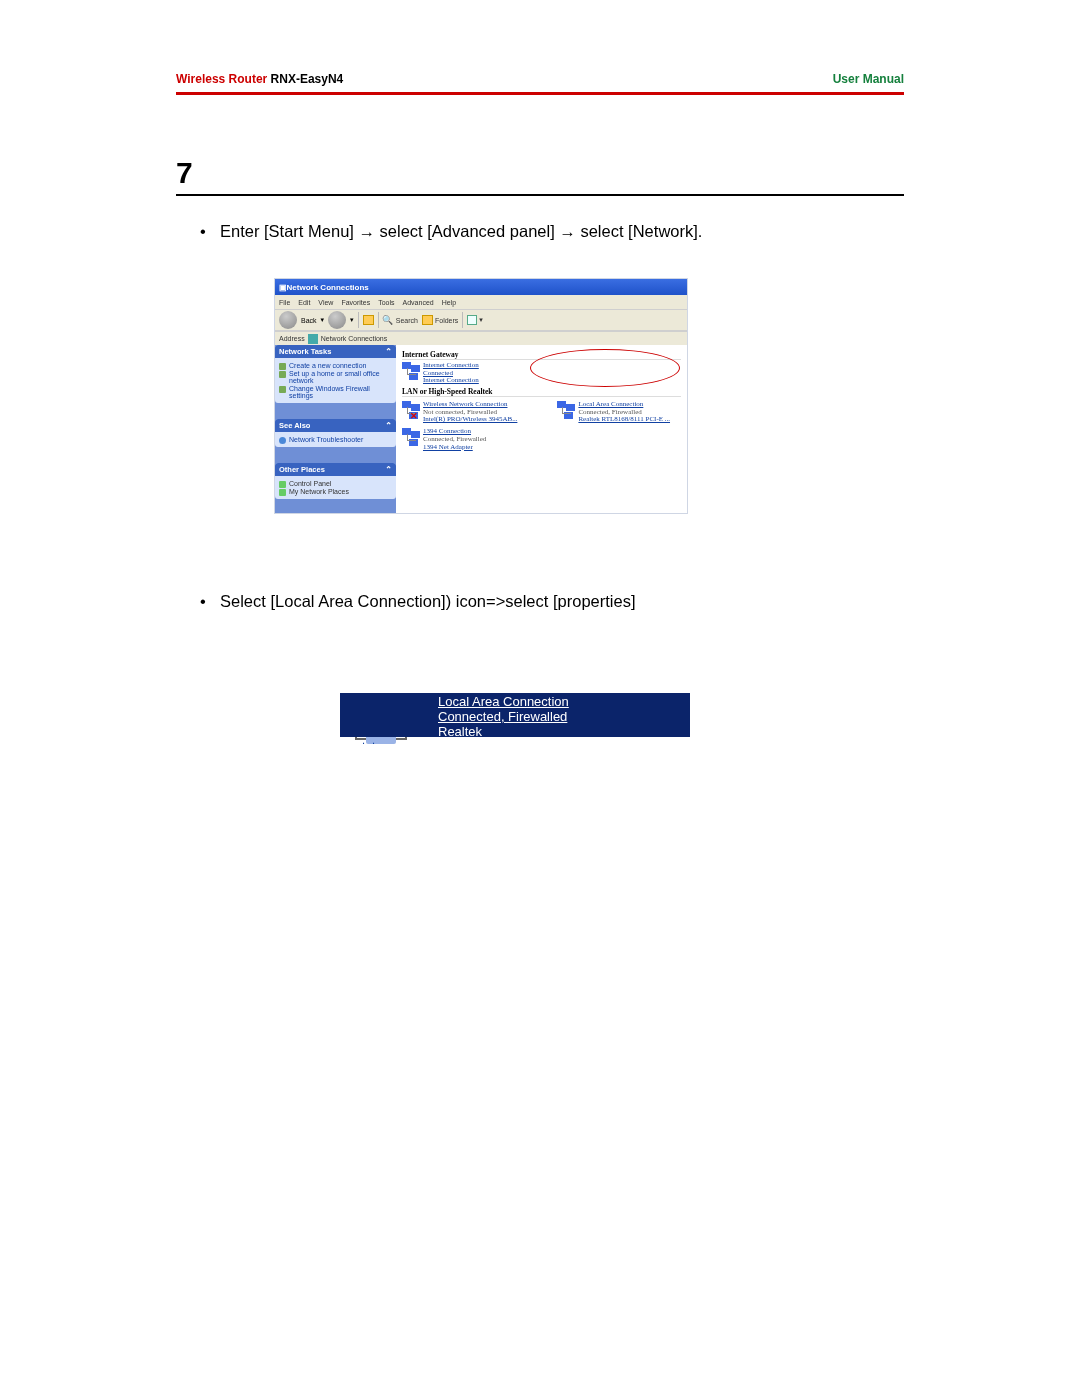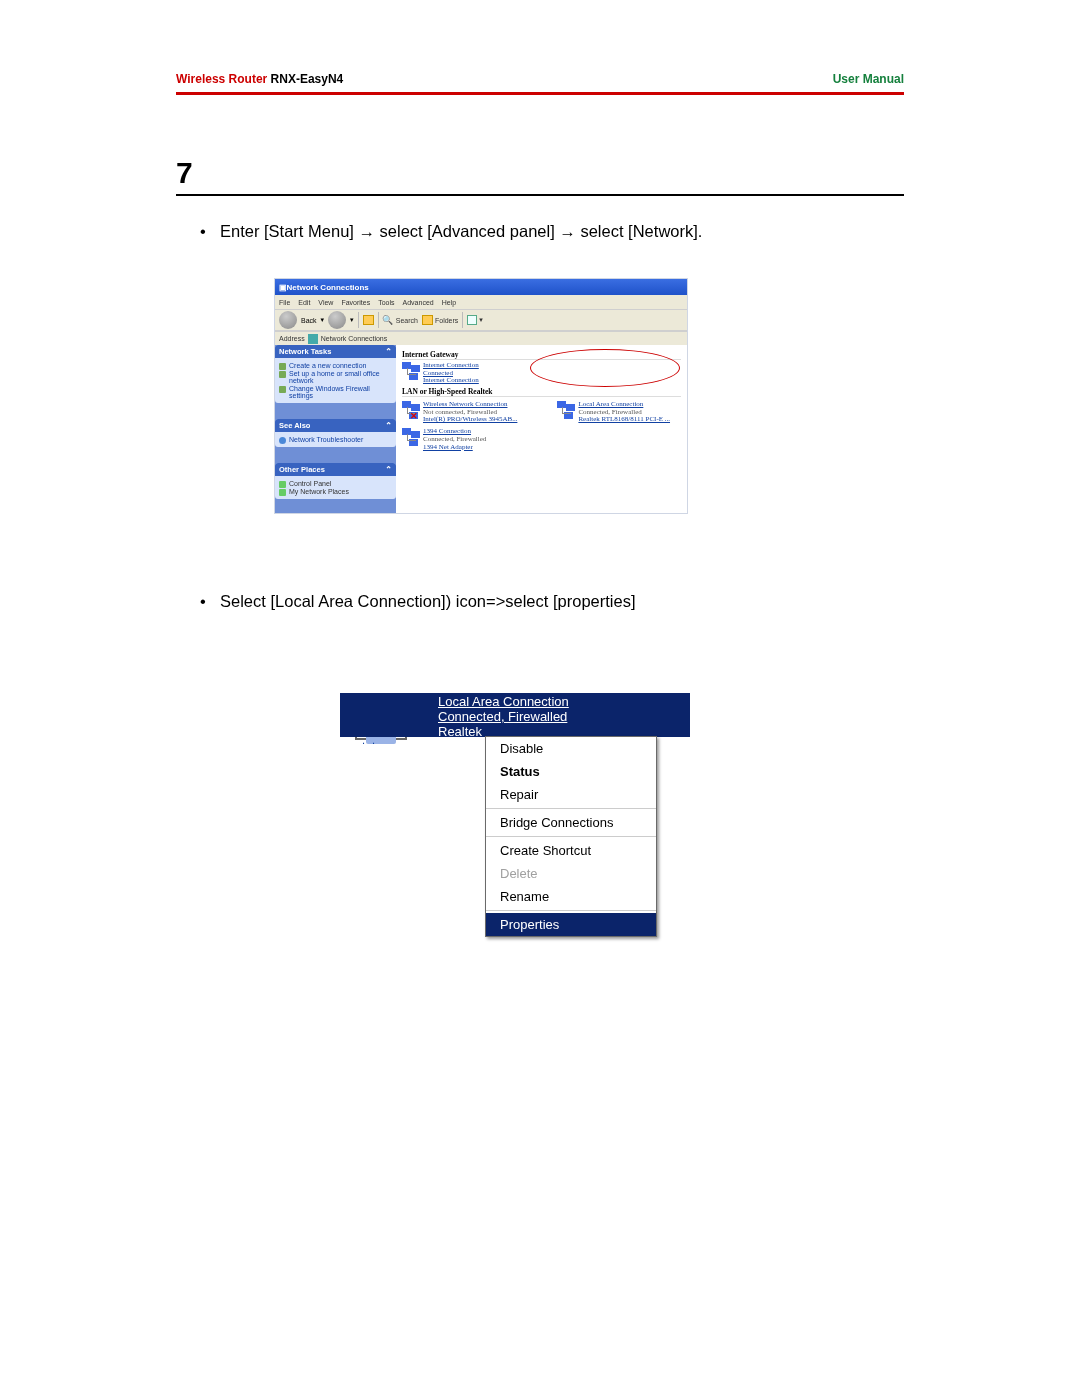--- a/index.html
+++ b/index.html
@@ -329,26 +329,13 @@
       <div class="pc pc2"></div>
       <div class="wire"></div>
       <div class="hub"></div>
   </div>
   <div class="dots">. .</div>
   <div class="highlight">
     <div class="ln">Local Area Connection</div>
     <div class="ln">Connected, Firewalled</div>
     <div class="ln">Realtek</div>
   </div>
-  <div class="menu">
-    <div class="mi">Disable</div>
-    <div class="mi bold">Status</div>
-    <div class="mi">Repair</div>
-    <hr>
-    <div class="mi">Bridge Connections</div>
-    <hr>
-    <div class="mi">Create Shortcut</div>
-    <div class="mi disabled">Delete</div>
-    <div class="mi">Rename</div>
-    <hr>
-    <div class="mi sel">Properties</div>
-  </div>
 </div>
 
 </body></html>

